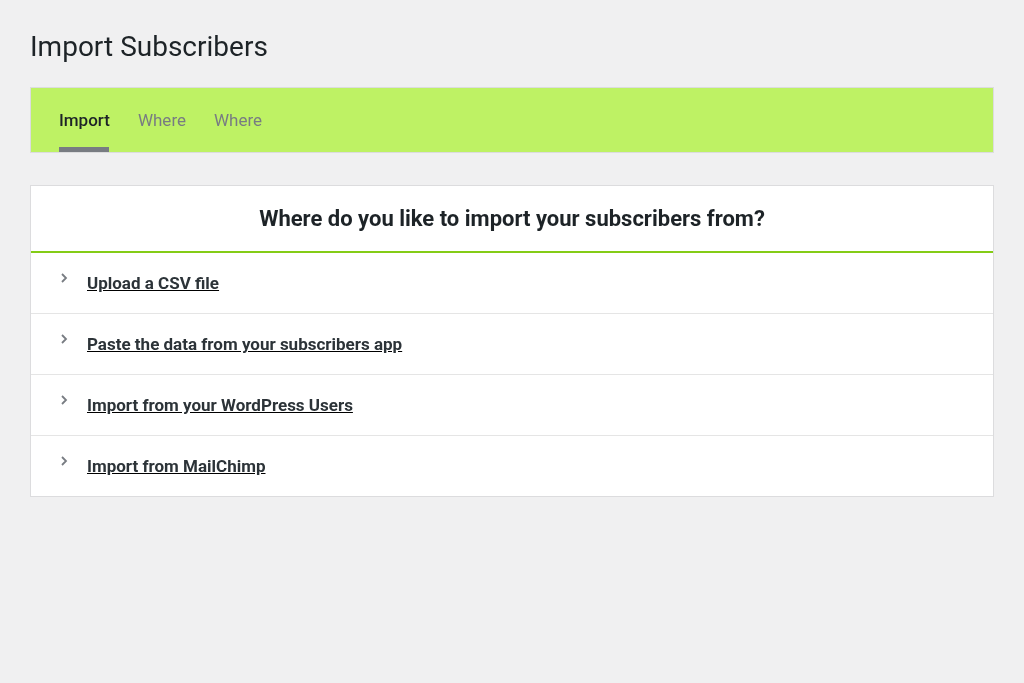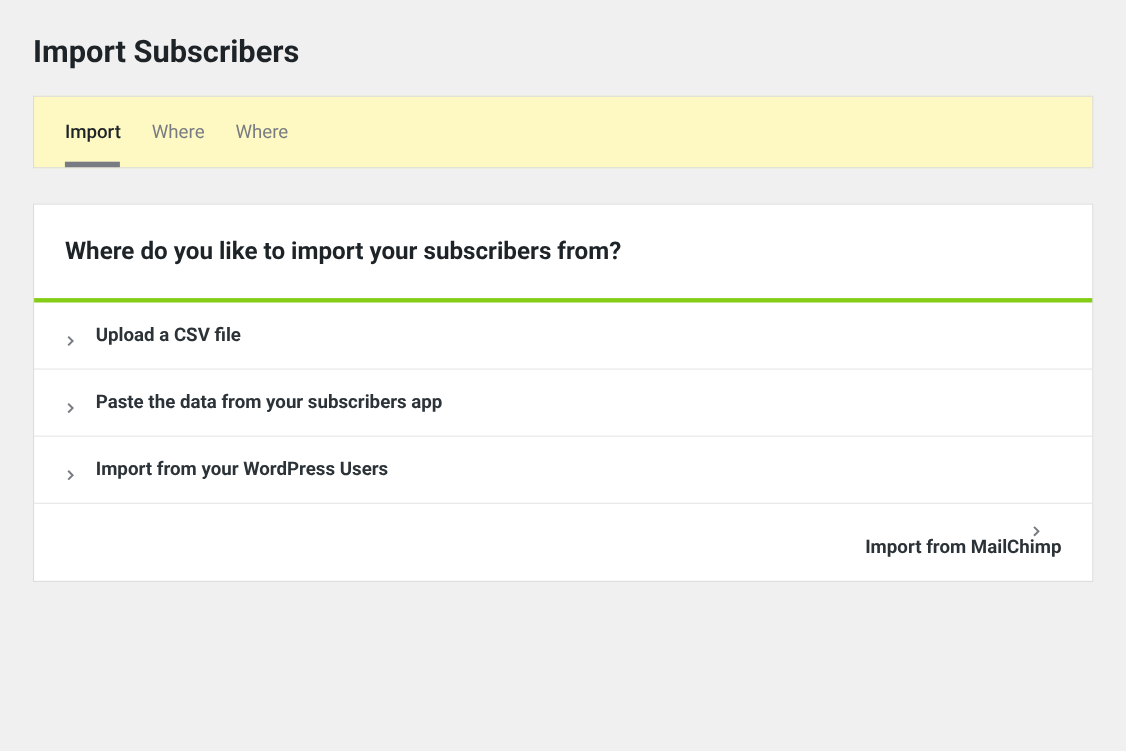--- a/index.html
+++ b/index.html
@@ -11,27 +11,27 @@
     body {
       font-family: -apple-system, BlinkMacSystemFont, "Segoe UI", Roboto, "Helvetica Neue", Arial, sans-serif;
       background-color: #f0f0f1;
       padding: 30px;
       width: 1024px;
       height: 683px;
     }
     
     .page-title {
       font-size: 28px;
-      font-weight: 700;
+      font-weight: 400;
       color: #1d2327;
       margin-bottom: 24px;
     }
     
     .tabs-container {
-      background-color: #fef9c3;
+      background-color: #bef264;
       border: 1px solid #dcdcde;
       padding: 0 28px;
       margin-bottom: 32px;
     }
     
     .tabs {
       display: flex;
       gap: 28px;
     }
     
@@ -57,41 +57,42 @@
       height: 5px;
       background-color: #787c82;
     }
     
     .panel {
       background-color: #ffffff;
       border: 1px solid #dcdcde;
     }
     
     .panel-header {
-      padding: 30px 28px;
-      border-bottom: 4px solid #84cc16;
+      padding: 20px 28px;
+      border-bottom: 2px solid #84cc16;
+      text-align: center;
     }
     
     .panel-header-title {
       font-size: 22px;
       font-weight: 700;
       color: #1d2327;
     }
     
     .option-row {
       display: flex;
-      align-items: flex-end;
+      align-items: flex-start;
       padding: 20px 28px;
       border-bottom: 1px solid #e5e5e5;
       cursor: pointer;
+      text-decoration: underline;
     }
     
     .option-row:last-child {
       border-bottom: none;
-      flex-direction: column;
     }
     
     .chevron {
       width: 10px;
       height: 10px;
       margin-right: 18px;
       flex-shrink: 0;
     }
     
     .chevron svg {

